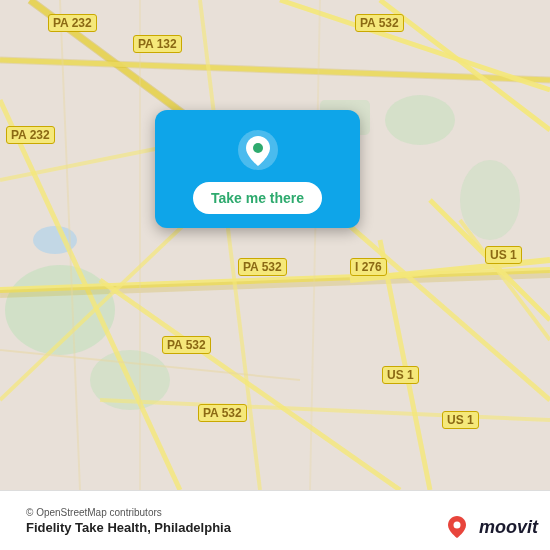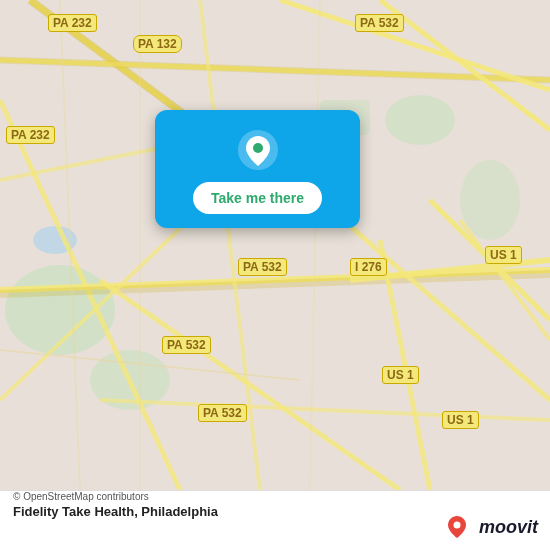--- a/index.html
+++ b/index.html
@@ -61,21 +61,22 @@
       cursor: pointer;
       white-space: nowrap;
     }
 
     
     #bottom-bar {
       width: 550px;
       height: 60px;
       background: white;
       display: flex;
-      padding: 0 13px;
+      align-items: center;
+      padding: 0 26px;
       border-top: 1px solid #ddd;
       position: relative;
     }
 
     .moovit-logo {
       position: absolute;
       right: 12px;
       bottom: 12px;
       display: flex;
       align-items: center;
@@ -169,21 +170,21 @@
     <line x1="460" y1="220" x2="550" y2="340" stroke="#f5e87a" stroke-width="4" opacity="0.7"></line>
     <line x1="100" y1="400" x2="550" y2="420" stroke="#f5e87a" stroke-width="4" opacity="0.6"></line>
 
     <line x1="0" y1="350" x2="300" y2="380" stroke="#e8d8a0" stroke-width="2" opacity="0.5"></line>
     <line x1="60" y1="0" x2="80" y2="490" stroke="#e8d8a0" stroke-width="2" opacity="0.4"></line>
     <line x1="140" y1="0" x2="140" y2="490" stroke="#e8d8a0" stroke-width="2" opacity="0.3"></line>
     <line x1="320" y1="0" x2="310" y2="490" stroke="#e8d8a0" stroke-width="2" opacity="0.3"></line>
   </svg>
 
   <span class="road-label" style="left:48px; top:14px;">PA 232</span>
-  <span class="road-label" style="left:133px; top:35px;border-radius:7px;">PA 132</span>
+  <span class="road-label" style="left:133px; top:35px;">PA 132</span>
   <span class="road-label" style="left:355px; top:14px;">PA 532</span>
   <span class="road-label" style="left:6px; top:126px;">PA 232</span>
   <span class="road-label" style="left:238px; top:258px;">PA 532</span>
   <span class="road-label" style="left:344px; top:258px;margin-left:6px;">I 276</span>
   <span class="road-label" style="left:485px; top:246px;">US 1</span>
   <span class="road-label" style="left:162px; top:336px;">PA 532</span>
   <span class="road-label" style="left:198px; top:404px;">PA 532</span>
   <span class="road-label" style="left:382px; top:366px;">US 1</span>
   <span class="road-label" style="left:442px; top:411px;">US 1</span>
 

